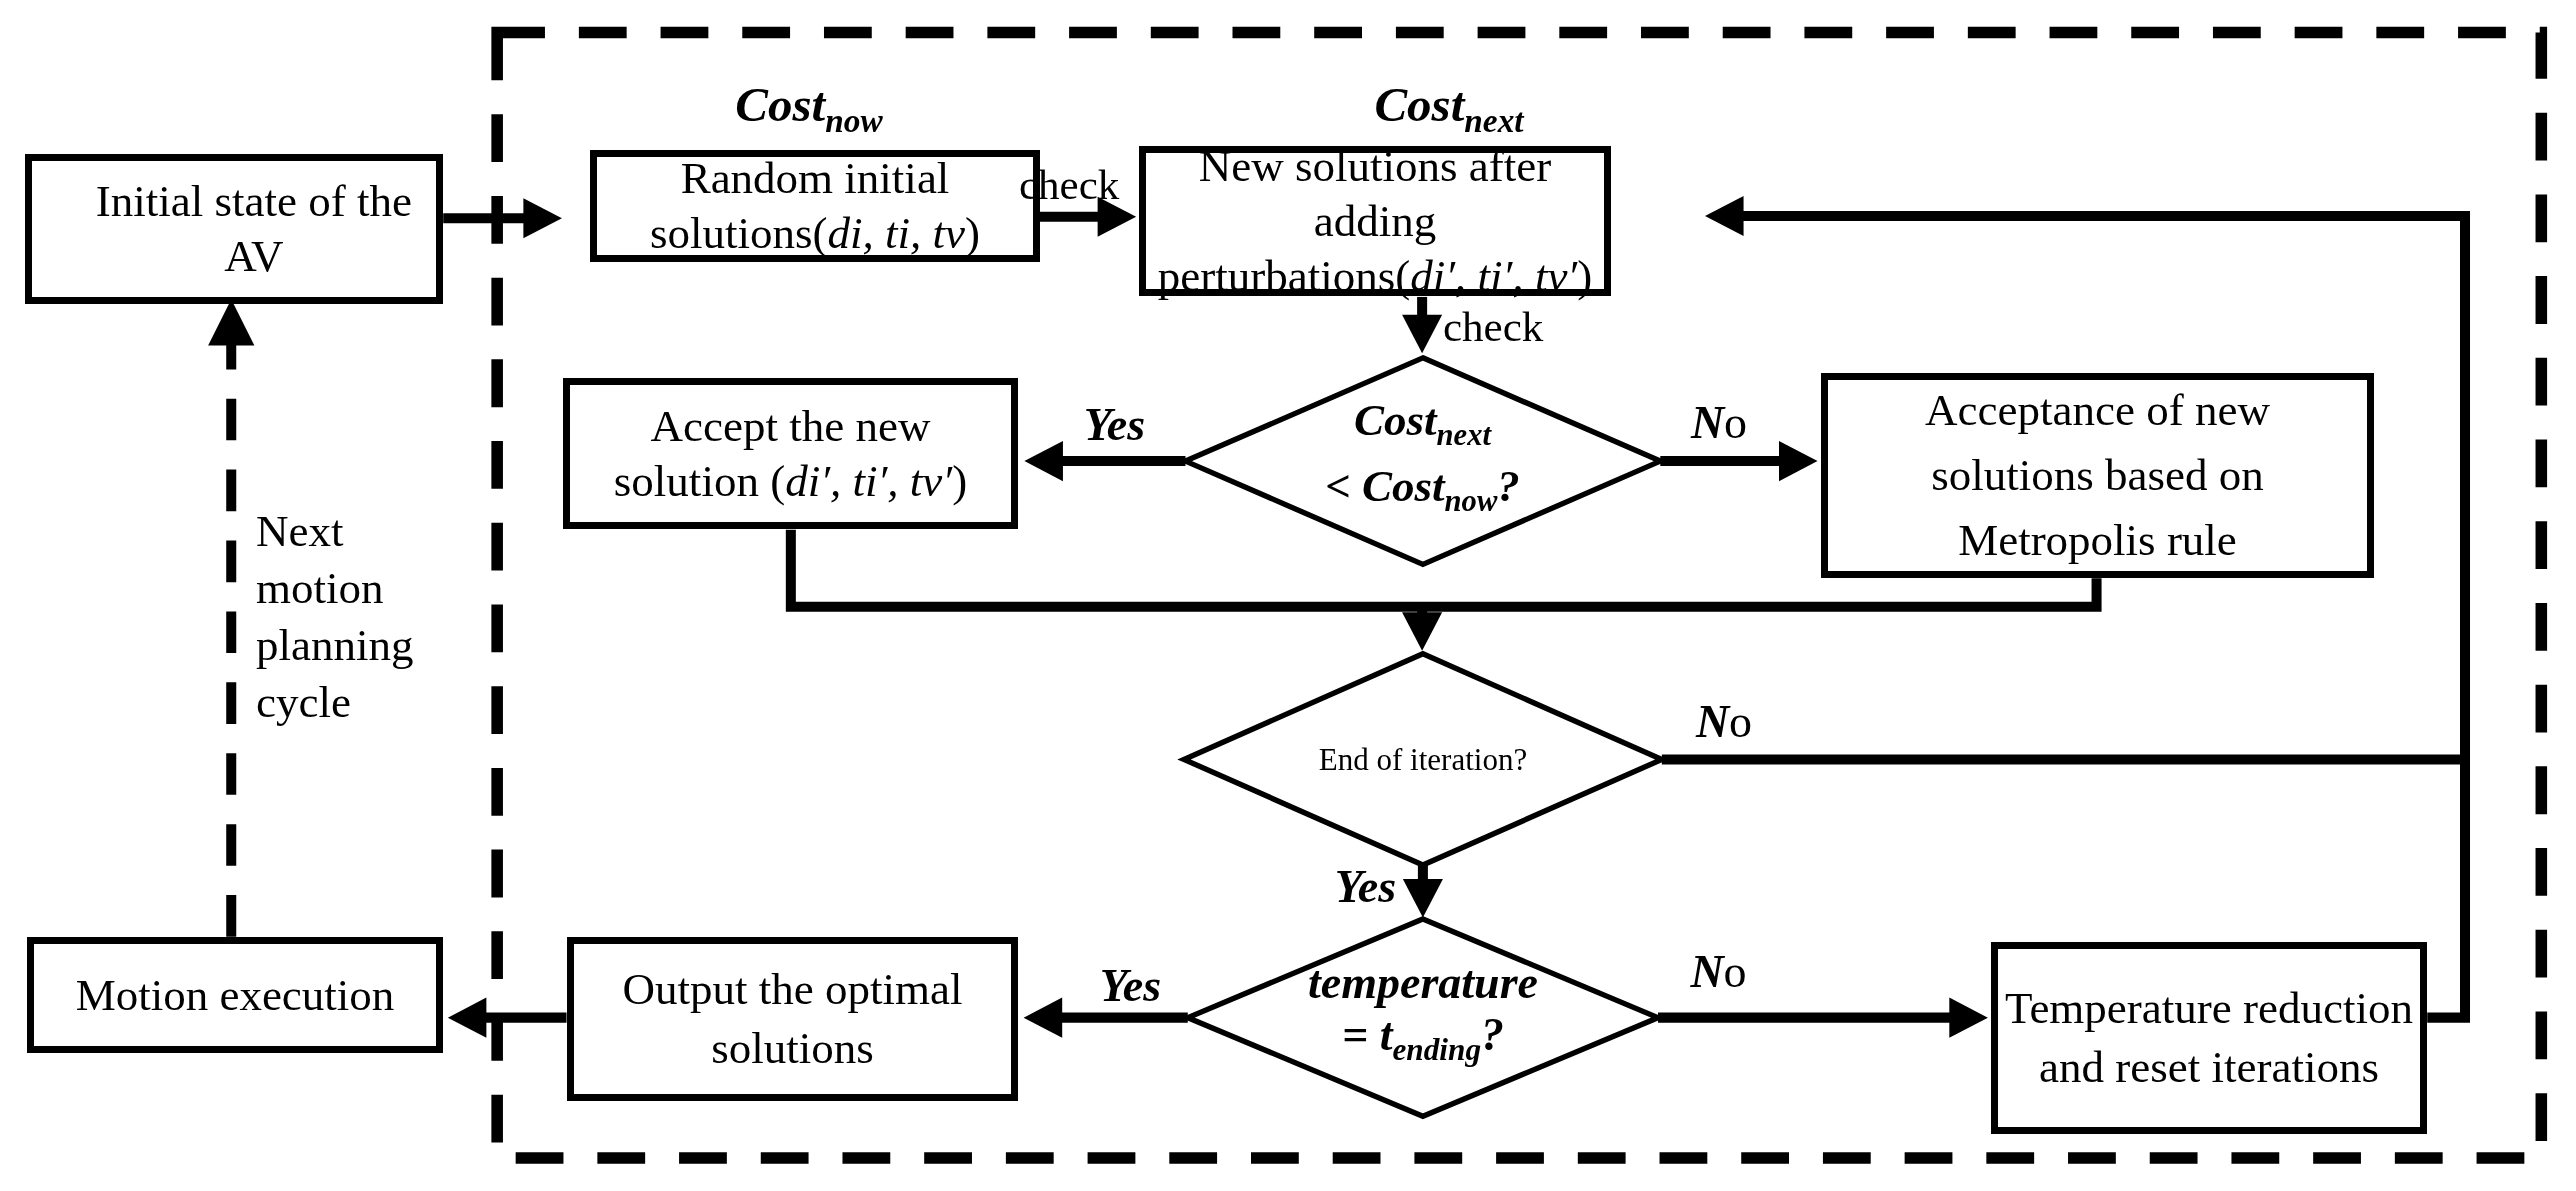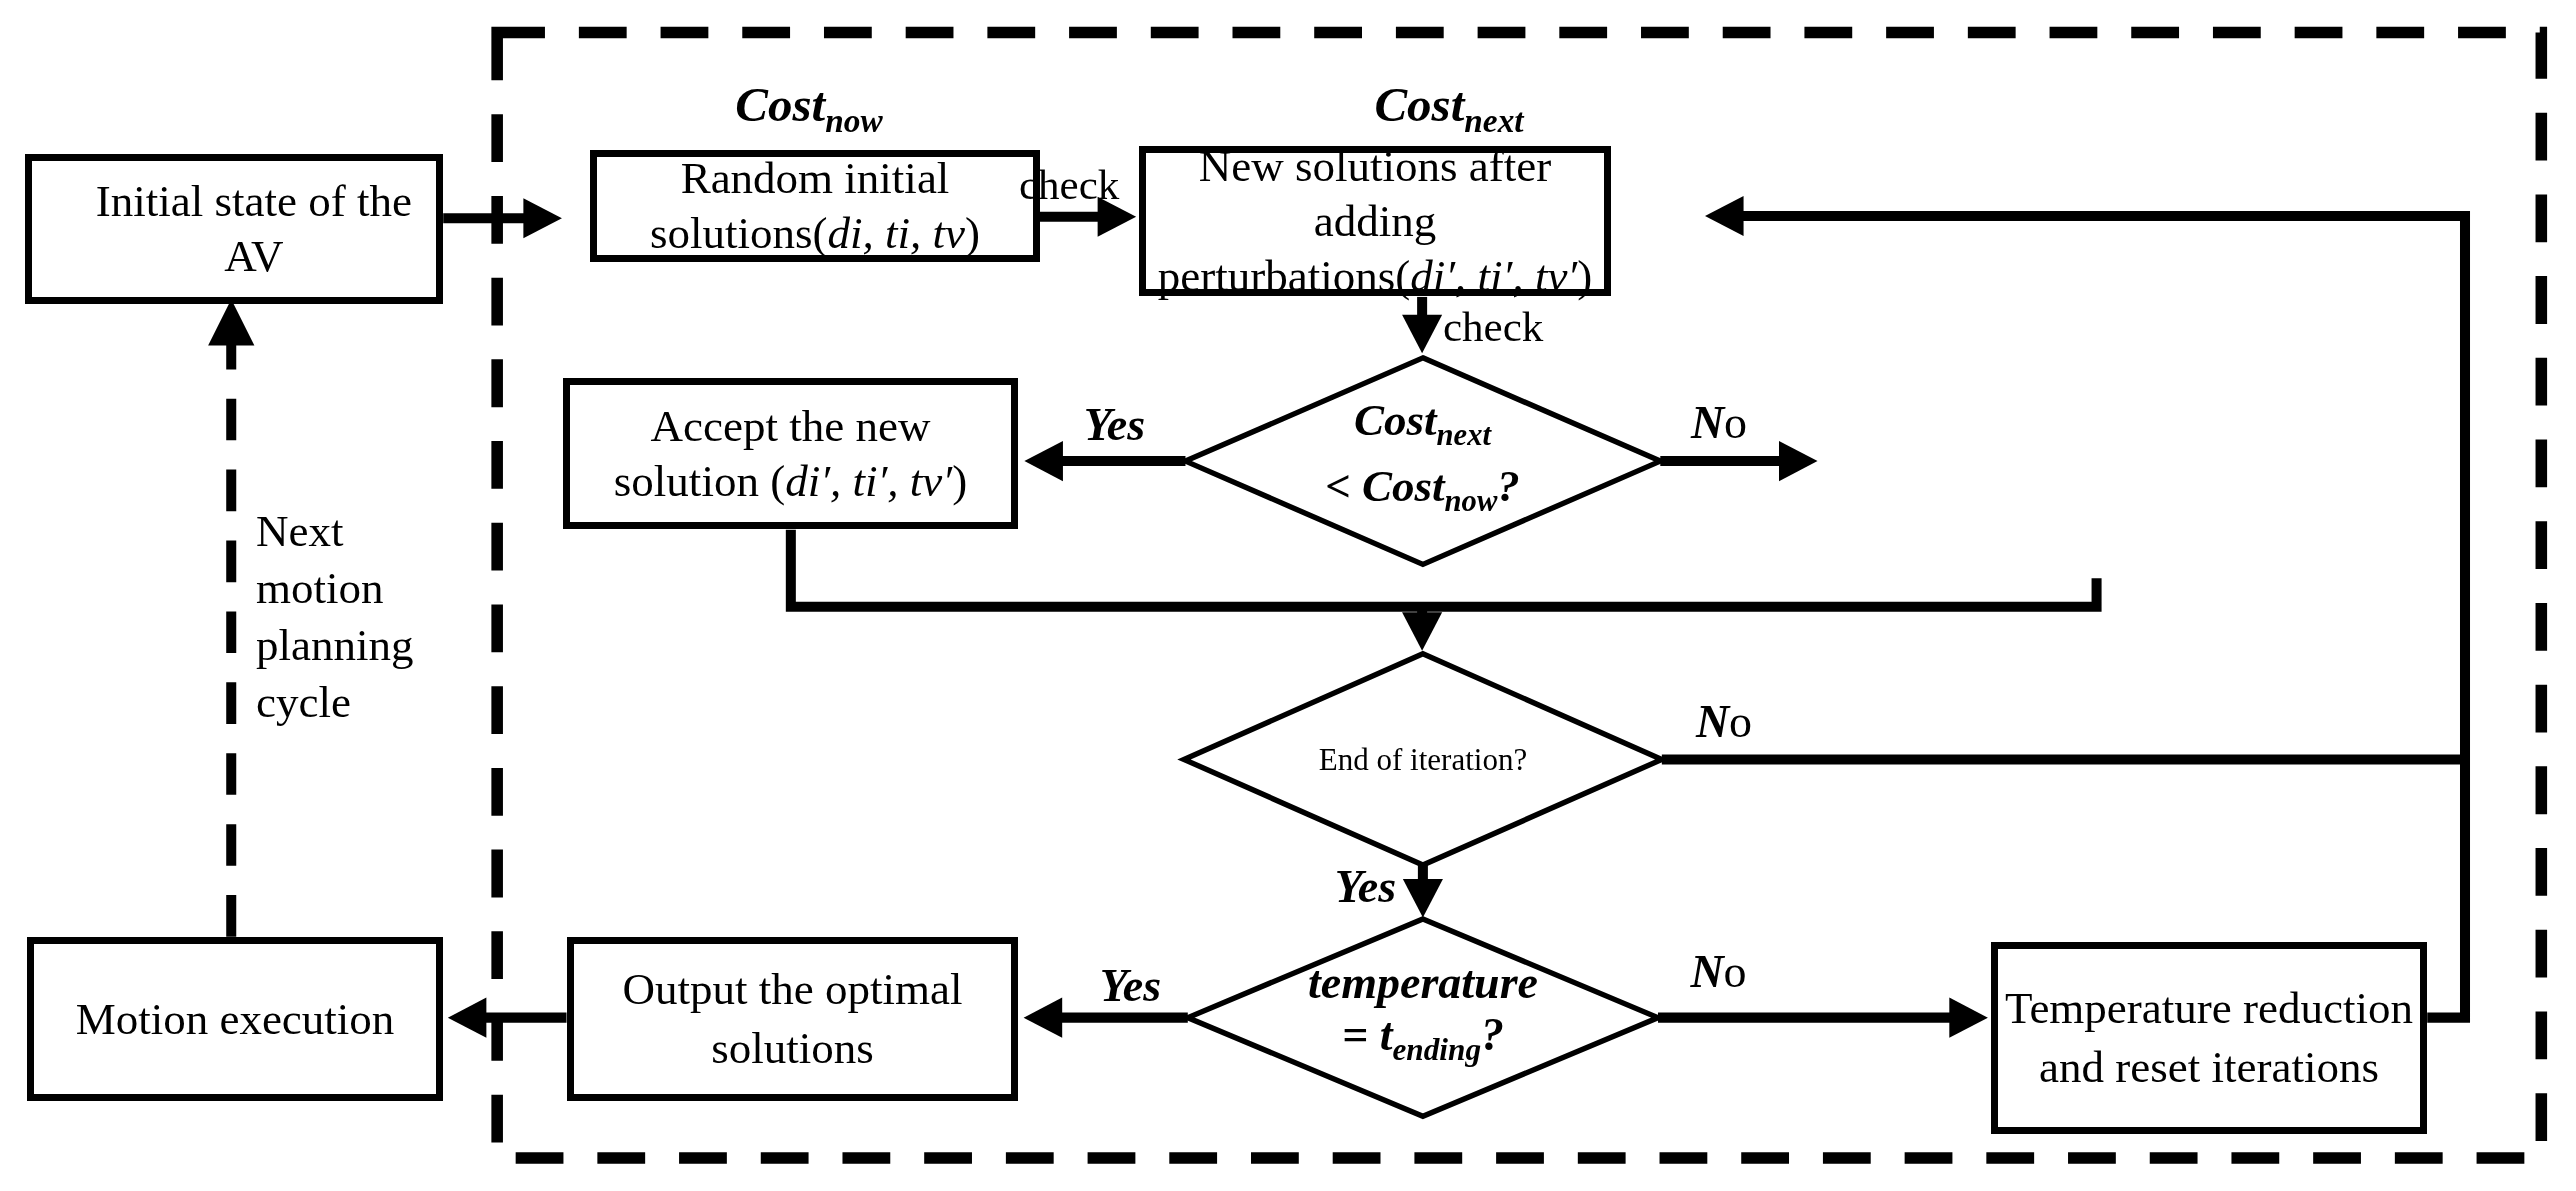--- a/index.html
+++ b/index.html
@@ -92,22 +92,25 @@
     </div>
   </div>
 
   <div class="box" style="left:563px;top:378px;width:455px;height:151px;">
     <div>
       <span>Accept the new</span><br>
       <span>solution (</span><span class="mathit">di′, ti′, tv′</span><span>)</span>
     </div>
   </div>
 
+  <div class="box preline" style="left:1821px;top:373px;width:553px;height:205px;line-height:65px;">Acceptance of new
+solutions based on
+Metropolis rule</div>
 
-  <div class="box" style="left:27px;top:937px;width:416px;height:164px;">Motion execution</div>
+  <div class="box" style="left:27px;top:937px;width:416px;height:116px;">Motion execution</div>
 
   <div class="box preline" style="left:567px;top:937px;width:451px;height:164px;line-height:59px;">Output the optimal
 solutions</div>
 
   <div class="box preline" style="left:1991px;top:942px;width:436px;height:192px;line-height:59px;">Temperature reduction
 and reset iterations</div>
 
   <div class="dtext d-bi" style="left:1230px;top:395px;width:385px;font-size:45px;line-height:51px;">
     <div><span>Cost</span><sub>next</sub></div>
     <div><span>&lt; </span><span>Cost</span><sub>now</sub><span>?</span></div>

